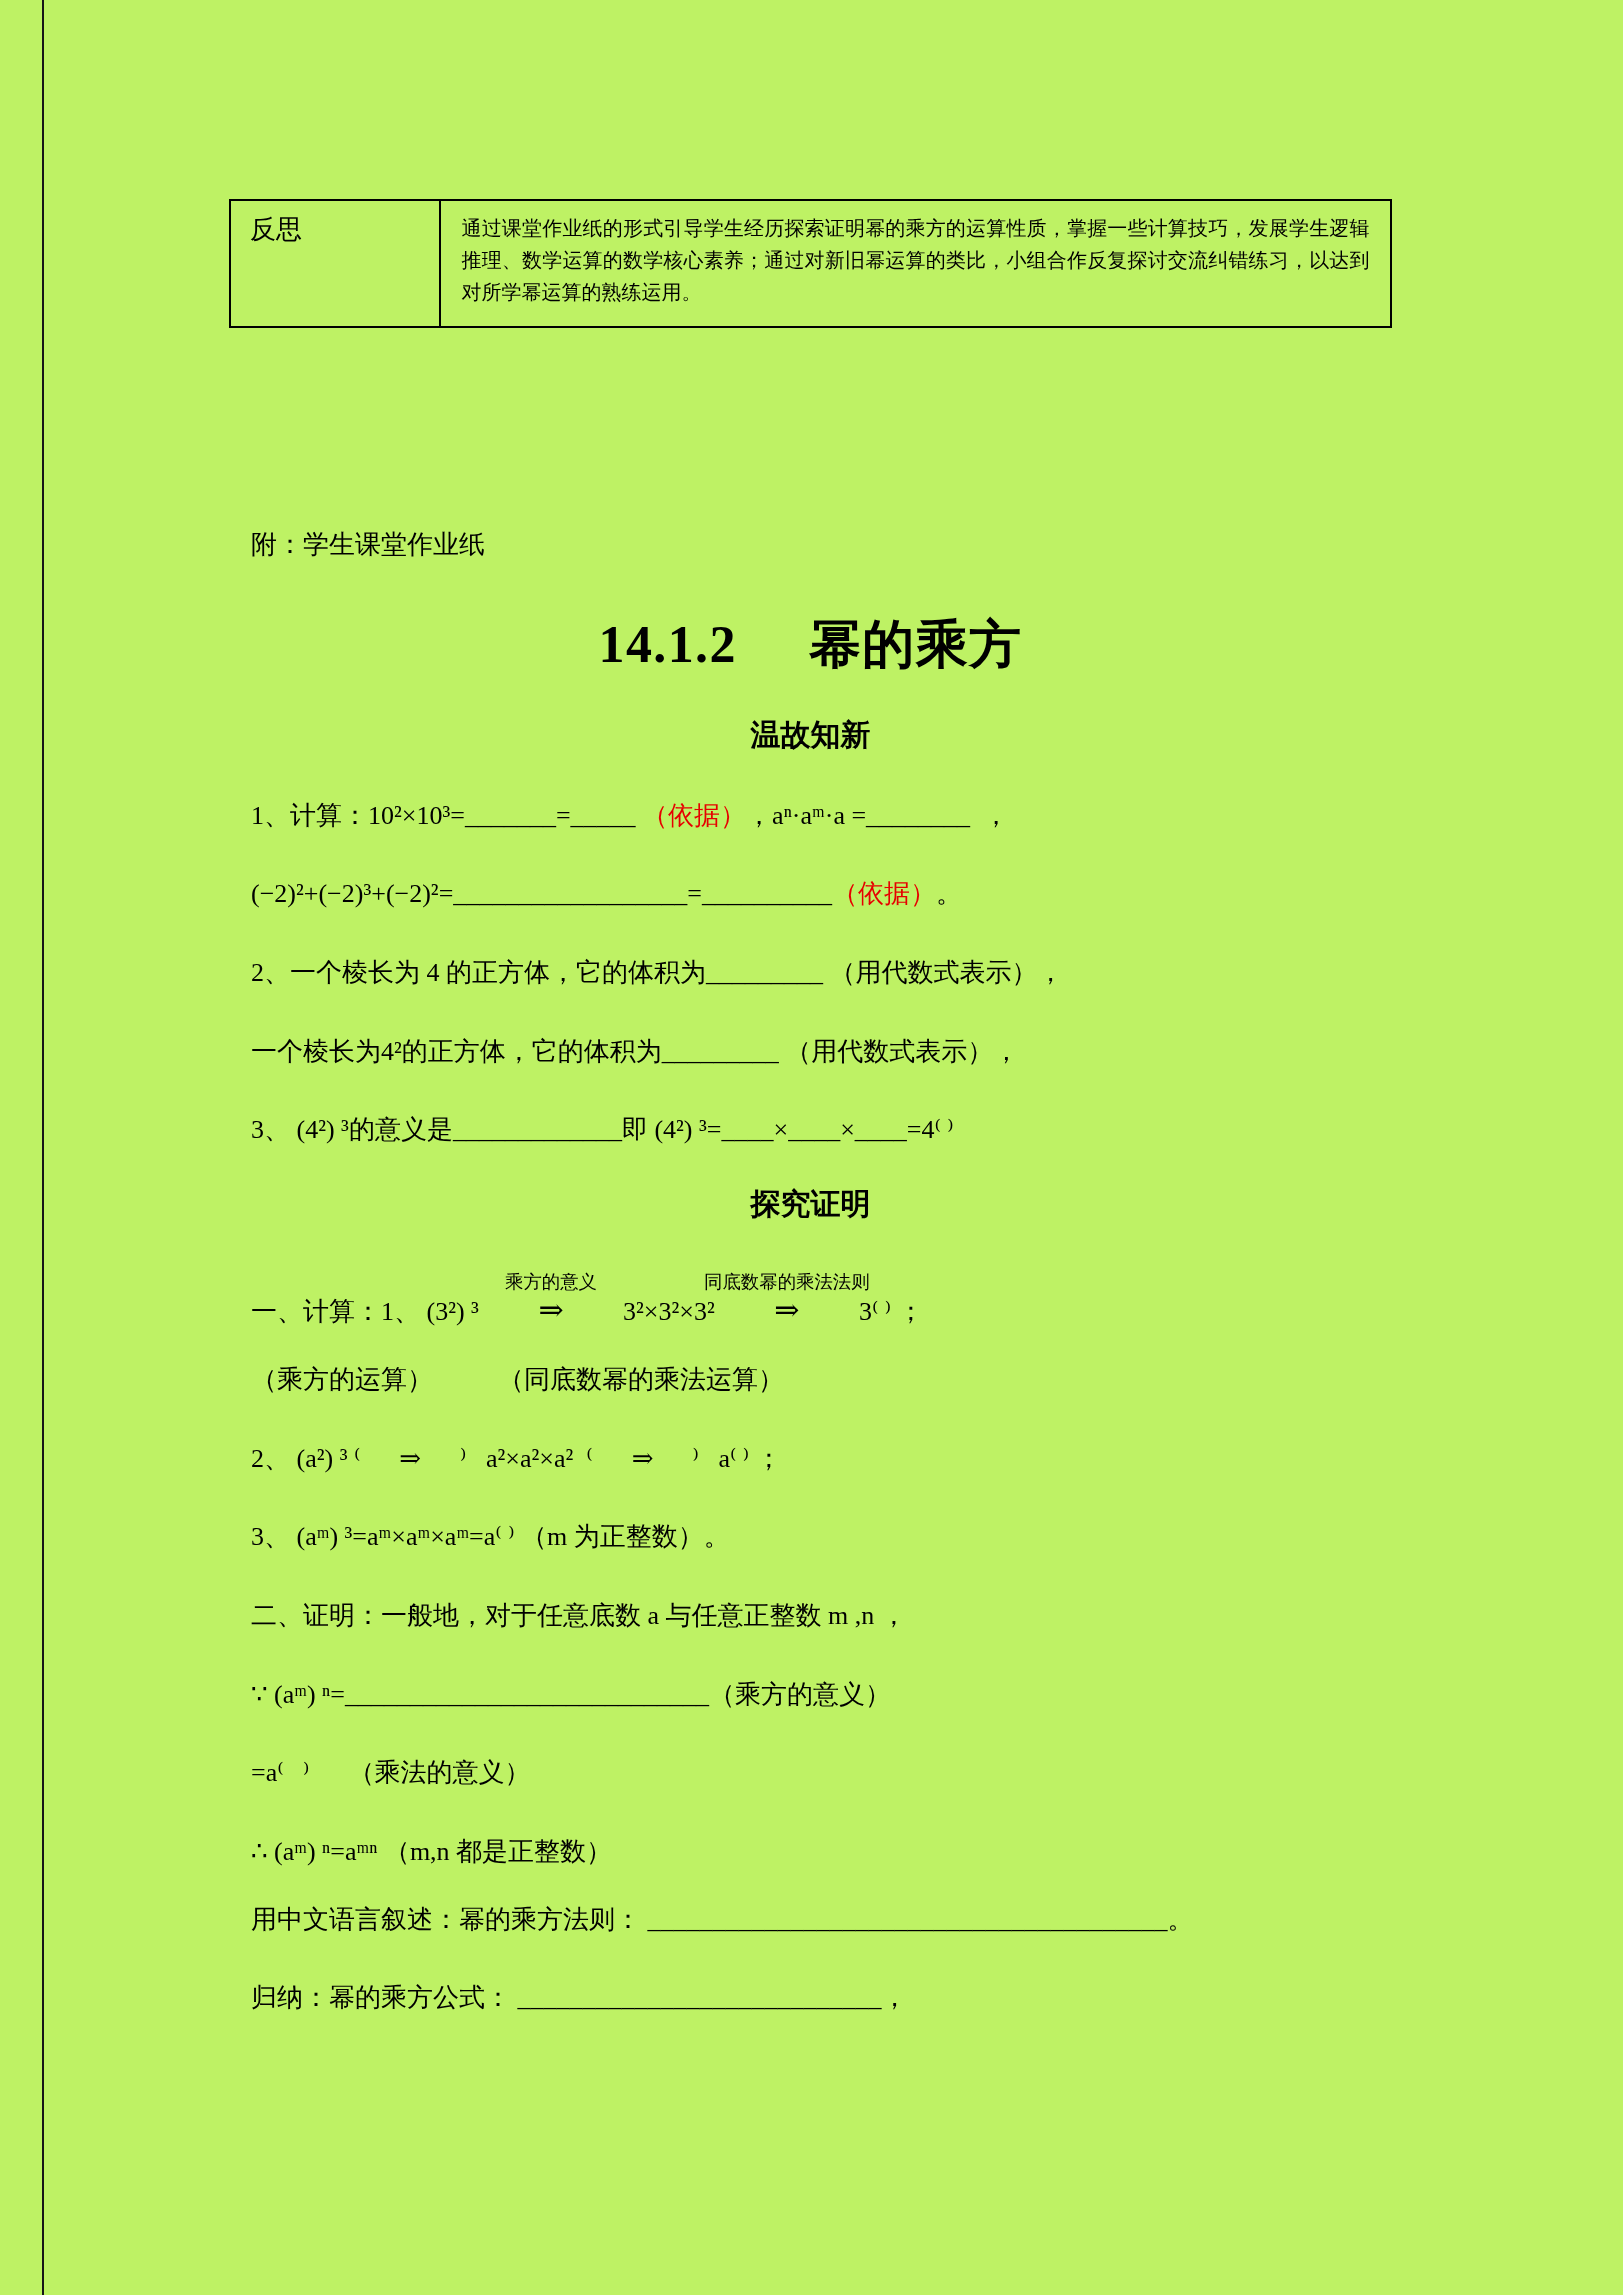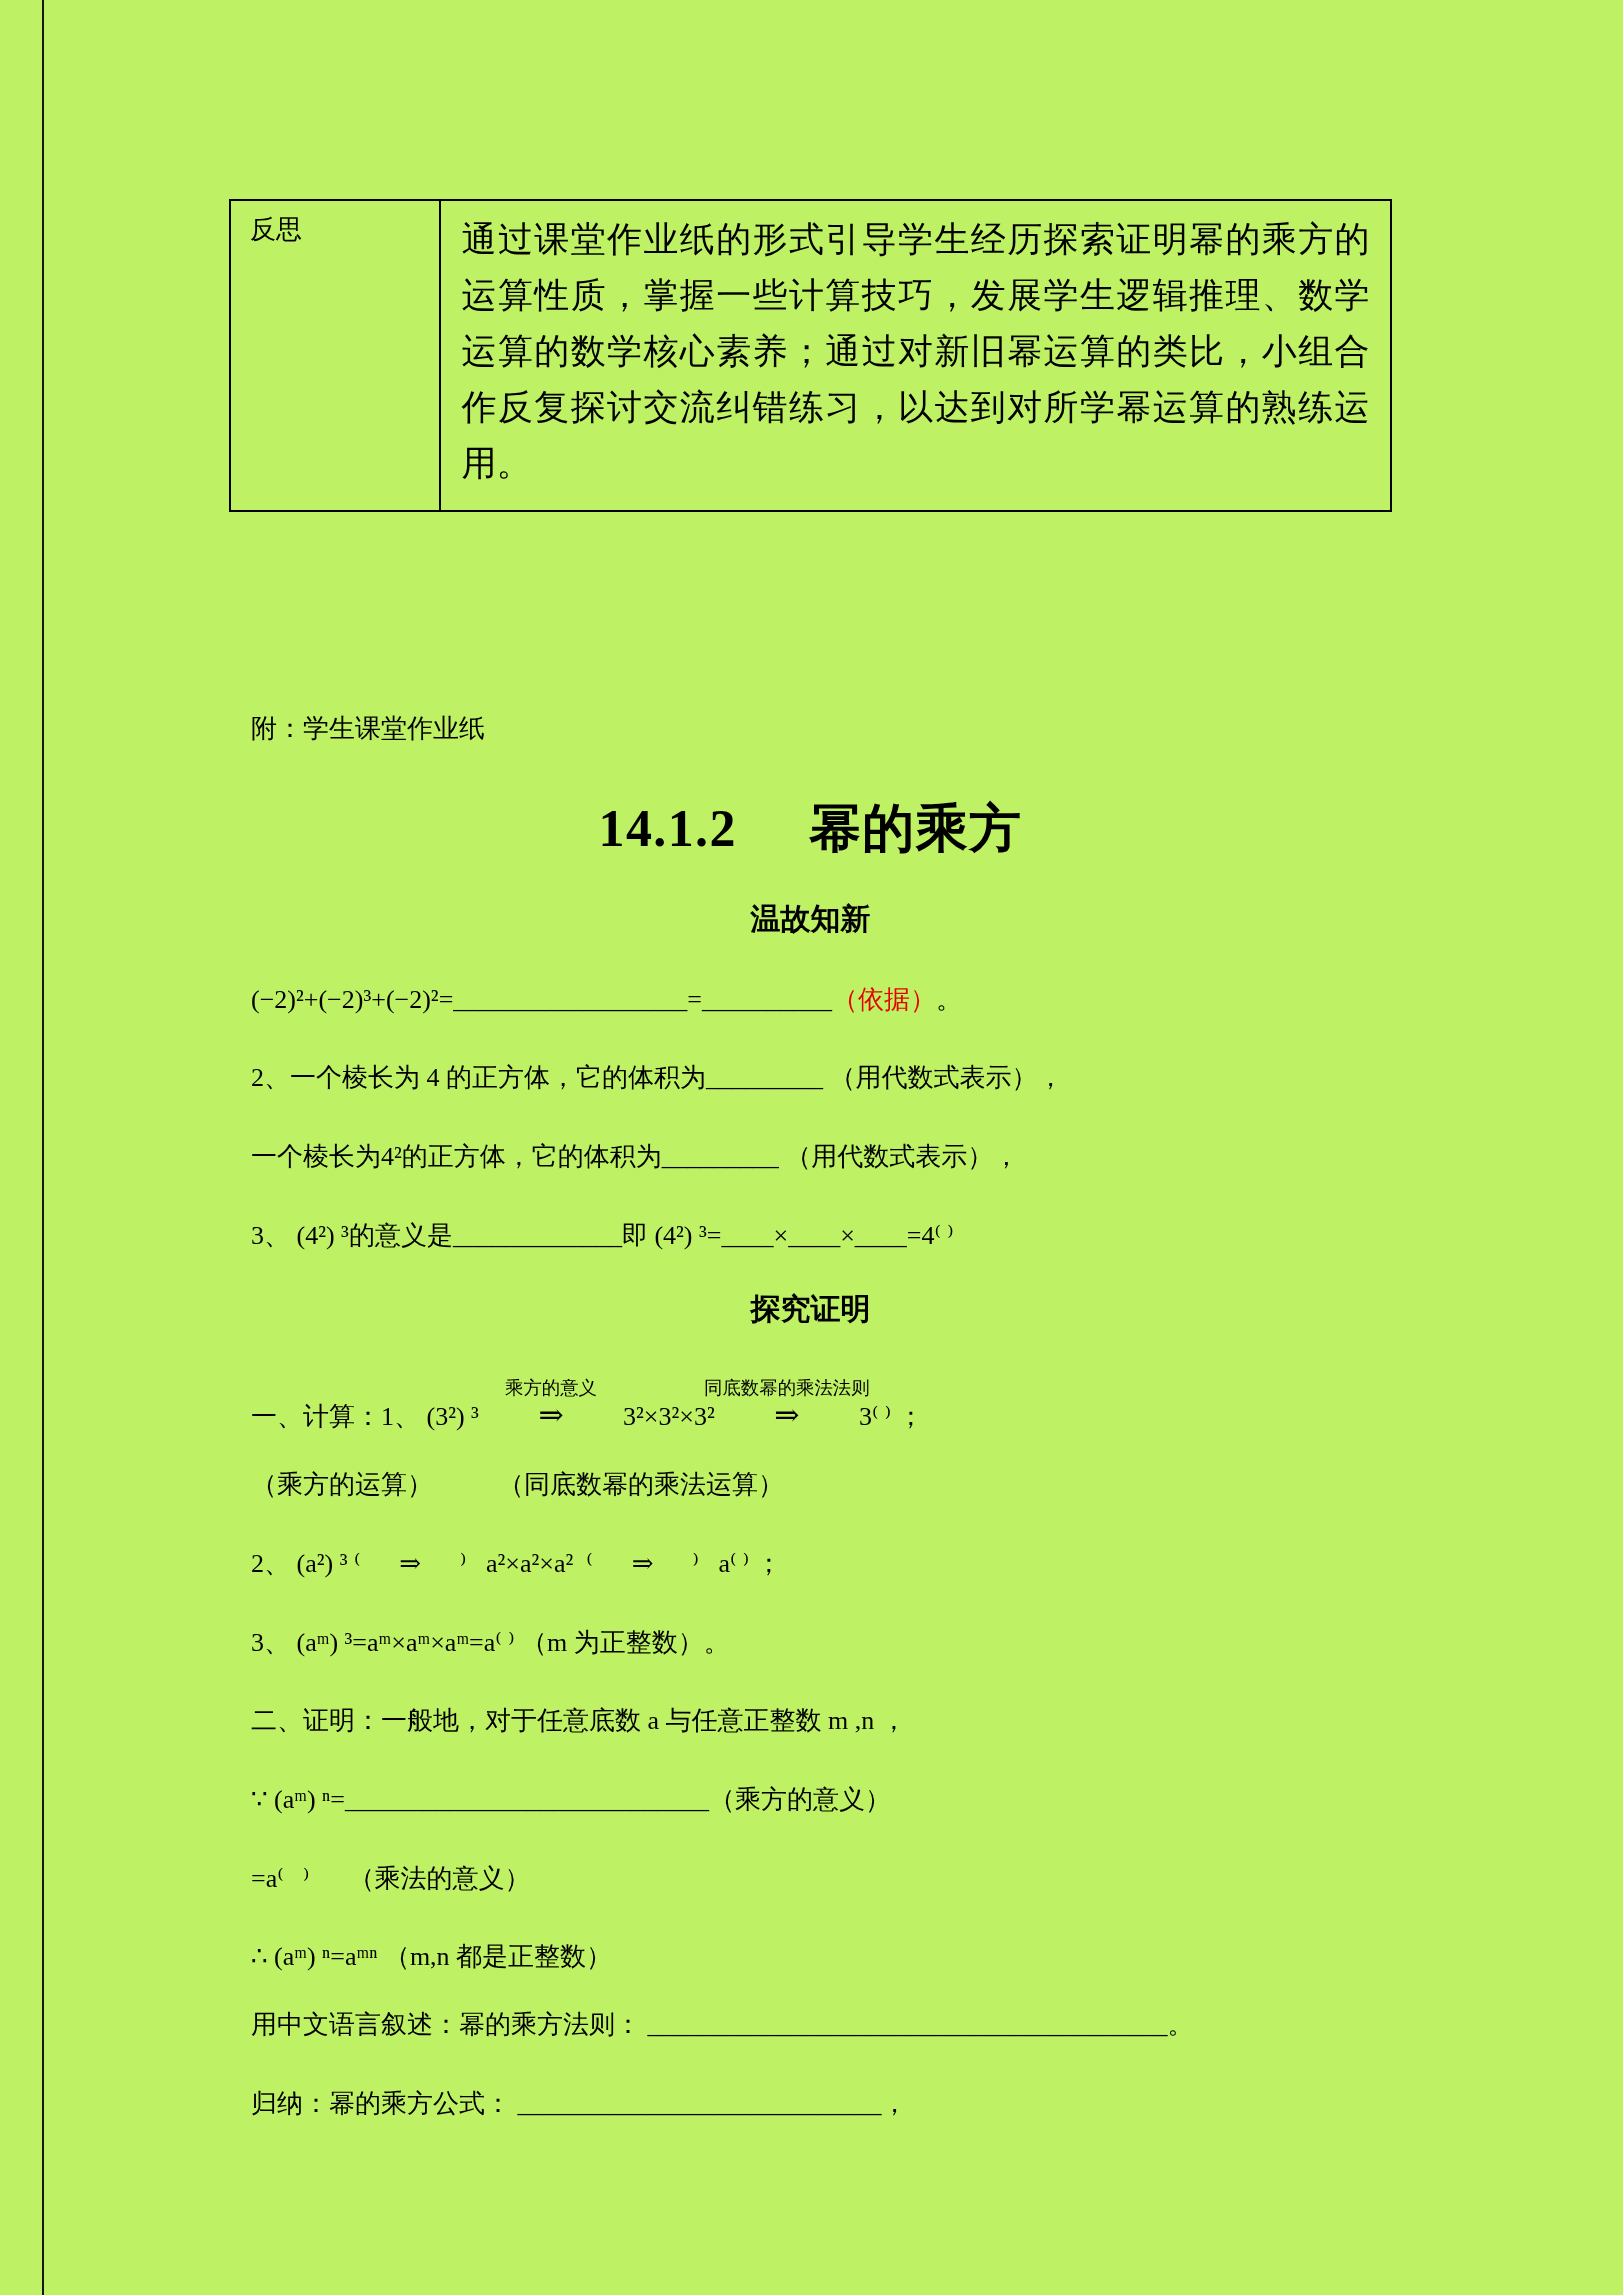--- a/index.html
+++ b/index.html
@@ -37,21 +37,21 @@
     width:170px;
     padding:11px 19px;
     font-size:26px;
     white-space:pre-wrap;
   }
   td.cell-body{
     padding:11px 20.5px 17.7px 20.5px;
     line-height:1.6;
     text-align:justify;
     white-space:normal;
-    font-size:35px;
+    font-size:20px;
   }
   .note{
     margin:199px 0 0 22px;
     white-space:pre-wrap;
   }
   .title{
     margin:48px 0 0 0;
     font-size:52px;
     font-weight:bold;
     text-align:center;
@@ -111,20 +111,21 @@
       </tr>
     </tbody>
       </table>
 
     <p class="note">附：学生课堂作业纸</p>
 
     <h1 class="title">14.1.2     幂的乘方</h1>
 
     <h2 class="sect">温故知新</h2>
 
+    <p class="line"><span>1、计算：10²×10³=_______=_____ </span><span class="red">（依据）</span><span>，aⁿ·aᵐ·a =________  ，</span></p>
 
     <p class="line"><span>(−2)²+(−2)³+(−2)²=__________________=__________</span><span class="red">（依据）</span><span>。</span></p>
 
     <p class="line">2、一个棱长为 4 的正方体，它的体积为_________ （用代数式表示），</p>
 
     <p class="line">一个棱长为4²的正方体，它的体积为_________ （用代数式表示），</p>
 
     <p class="line">3、 (4²) ³的意义是_____________即 (4²) ³=____×____×____=4⁽ ⁾</p>
 
     <h2 class="sect">探究证明</h2>

